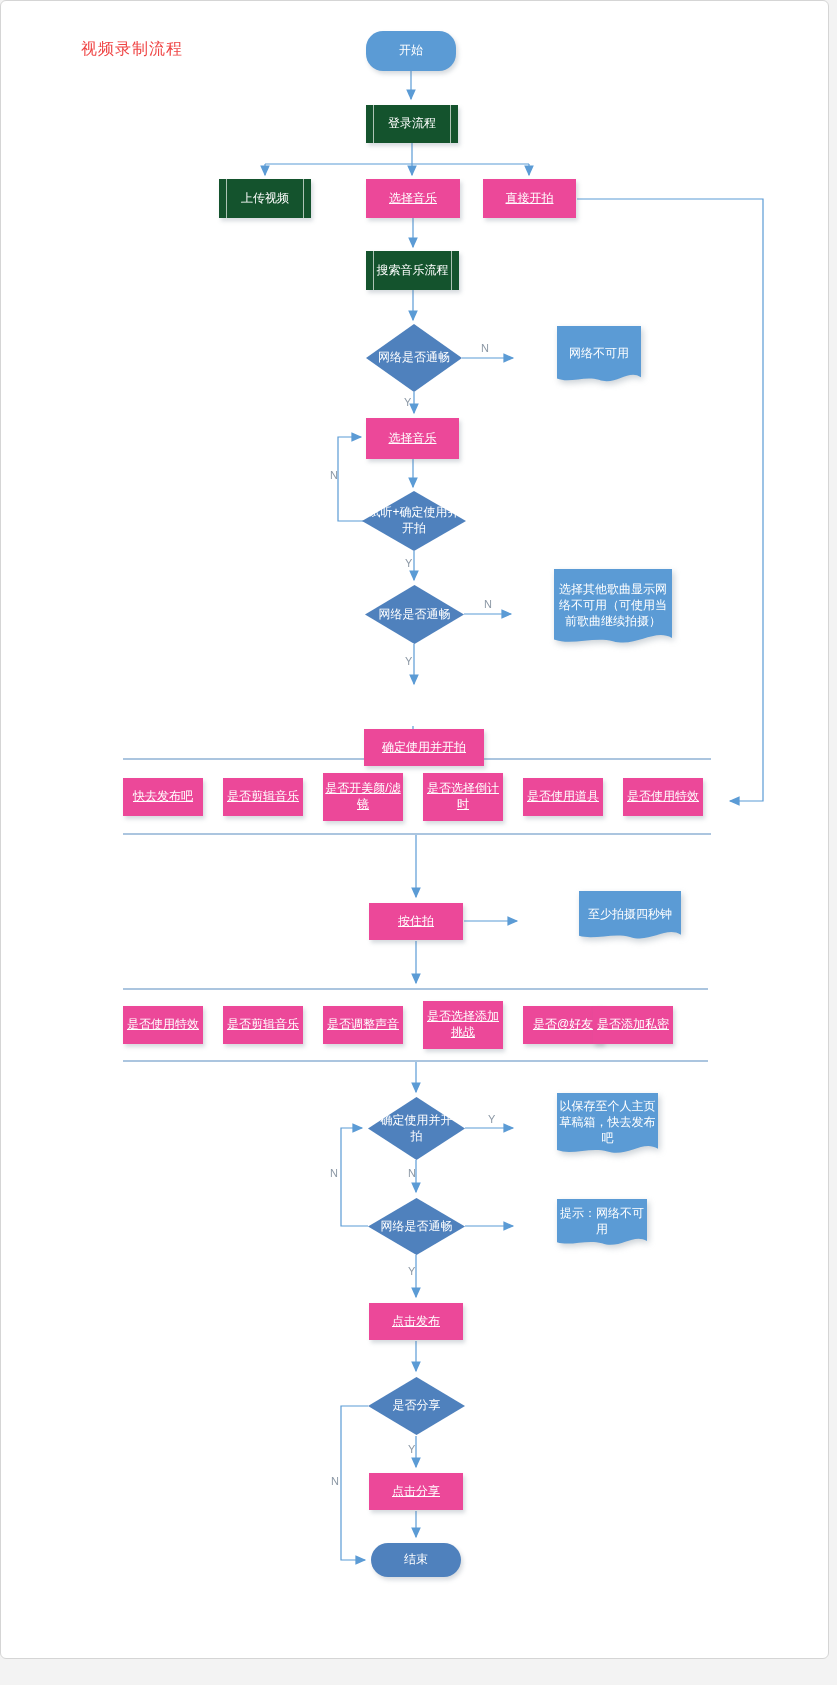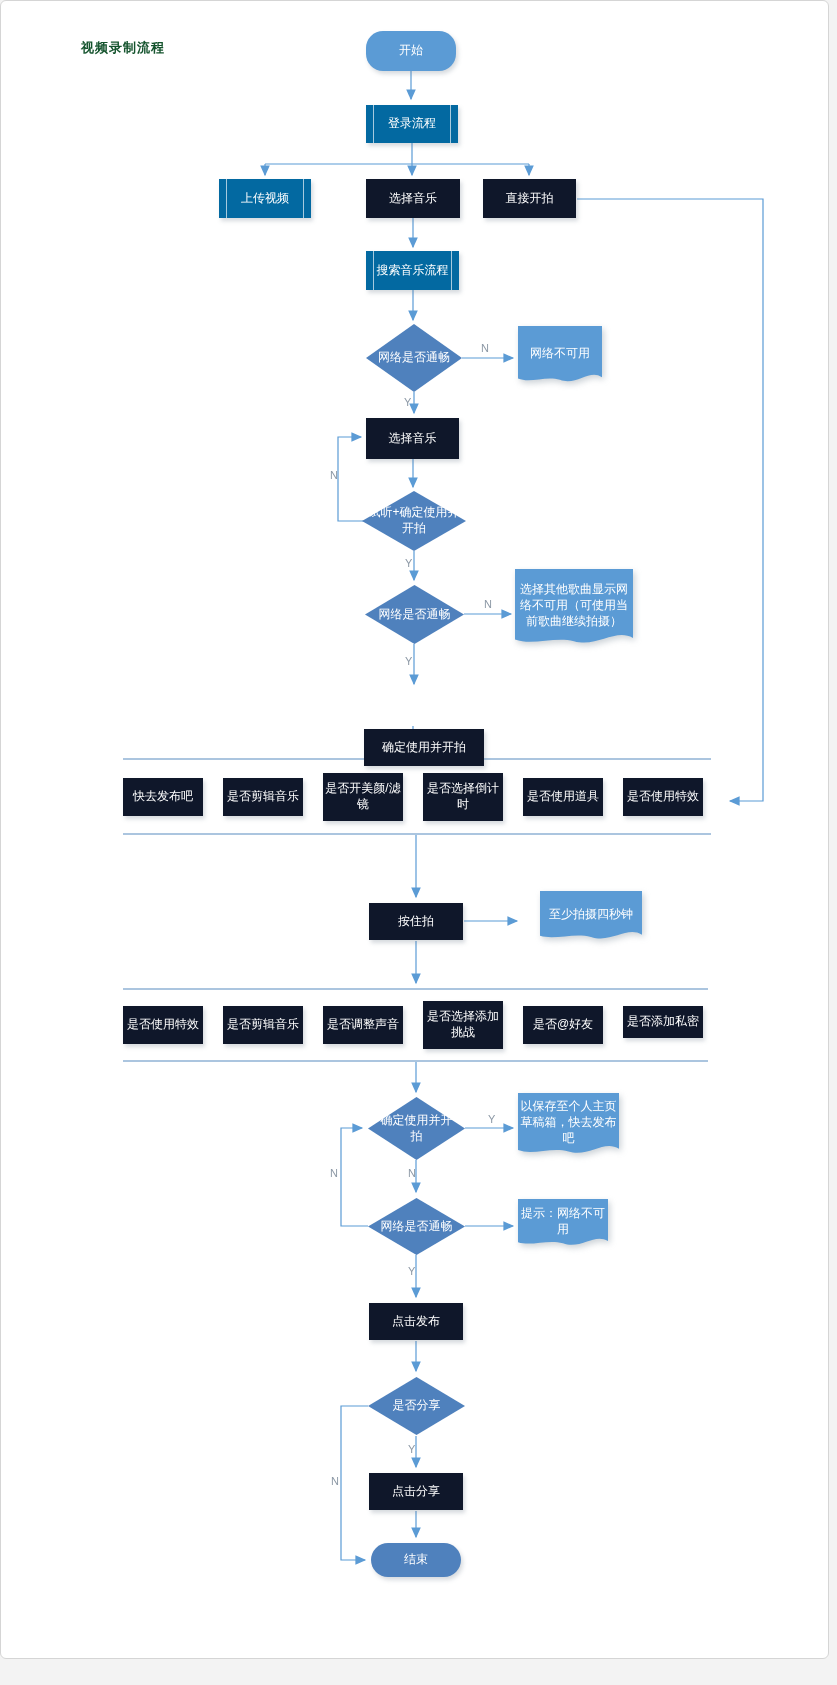--- a/index.html
+++ b/index.html
@@ -9,46 +9,46 @@
     font-family:"Liberation Sans","DejaVu Sans",sans-serif;
     position:relative;
   }
   .page{
     position:absolute;left:0;top:0;width:827px;height:1657px;
     background:#ffffff;border:1px solid #d5d5d5;border-radius:6px;
     overflow:visible;
   }
   .title{
     position:absolute;left:80px;top:38px;
-    font-size:13px;font-weight:bold;color:#14532d;letter-spacing:1px;
+    font-size:16px;font-weight:normal;color:#ef4444;letter-spacing:1px;
   }
   svg.connectors{position:absolute;left:0;top:0;width:837px;height:1685px;pointer-events:none;}
   svg.connectors polyline{fill:none;stroke:#5b9bd5;stroke-width:1.2;}
   svg.connectors line.sep{stroke:#8fb2d4;stroke-width:1.5;}
   .node{
     position:absolute;display:flex;align-items:center;justify-content:center;
     text-align:center;color:#fff;font-size:12px;line-height:1.3;
     box-sizing:border-box;word-break:break-all;
   }
-  .rect{background:#0f172a;box-shadow:2px 3px 4px rgba(110,125,140,.28);}
+  .rect{background:#ec4899;box-shadow:2px 3px 4px rgba(110,125,140,.28);text-decoration:underline;}
   .pill{background:#5b9bd5;border-radius:17px;box-shadow:2px 3px 4px rgba(110,125,140,.28);}
   .pill.dark{background:#4f81bd;}
-  .predef{background:#0369a1;box-shadow:2px 3px 4px rgba(110,125,140,.28);}
+  .predef{background:#14532d;box-shadow:2px 3px 4px rgba(110,125,140,.28);}
   .predef::before,.predef::after{
     content:"";position:absolute;top:0;bottom:0;width:1px;background:rgba(255,255,255,.65);
   }
   .predef::before{left:7px;}
   .predef::after{right:7px;}
   .diamond{
     background:#4f81bd;
     clip-path:polygon(50% 0,100% 50%,50% 100%,0 50%);
     padding:0 8px;
     filter:drop-shadow(2px 3px 3px rgba(110,125,140,.35));
   }
-  .doc{position:absolute;box-sizing:border-box;}
+  .doc{position:absolute;box-sizing:border-box;margin-left:39px;}
   .doc svg{position:absolute;left:0;top:0;width:100%;height:100%;
     filter:drop-shadow(2px 3px 3px rgba(110,125,140,.35));}
   .doc .doc-text{
     position:absolute;left:2px;right:2px;top:4px;bottom:12px;
     display:flex;align-items:center;justify-content:center;
     color:#fff;font-size:12px;line-height:1.32;text-align:center;word-break:break-all;
   }
   .elabel{position:absolute;font-size:11px;color:#8d99a6;}
 </style>
 </head>
@@ -144,21 +144,21 @@
       <path d="M0,0 H100 V78 C85,62 70,94 50,82 C33,74 15,88 0,80 Z" fill="#5b9bd5"></path>
     </svg>
     <span class="doc-text">至少拍摄四秒钟</span>
   </div>
 
   <div class="node rect" style="left:122px;top:1005px;width:80px;height:38px">是否使用特效</div>
   <div class="node rect" style="left:222px;top:1005px;width:80px;height:38px">是否剪辑音乐</div>
   <div class="node rect" style="left:322px;top:1005px;width:80px;height:38px">是否调整声音</div>
   <div class="node rect" style="left:422px;top:1000px;width:80px;height:48px">是否选择添加挑战</div>
   <div class="node rect" style="left:522px;top:1005px;width:80px;height:38px">是否@好友</div>
-  <div class="node rect" style="left:622px;top:1005px;width:80px;height:32px">是否添加私密</div>
+  <div class="node rect" style="left:592px;top:1005px;width:80px;height:38px">是否添加私密</div>
 
   <div class="node diamond" style="left:367px;top:1096px;width:97px;height:63px">确定使用并开拍</div>
   <div class="doc" style="left:517px;top:1092px;width:101px;height:68px">
     <svg viewBox="0 0 100 100" preserveAspectRatio="none">
       <path d="M0,0 H100 V82 C85,68 70,95 50,86 C33,79 15,92 0,84 Z" fill="#5b9bd5"></path>
     </svg>
     <span class="doc-text">以保存至个人主页草稿箱，快去发布吧</span>
   </div>
 
   <div class="node diamond" style="left:367px;top:1197px;width:97px;height:57px">网络是否通畅</div>

